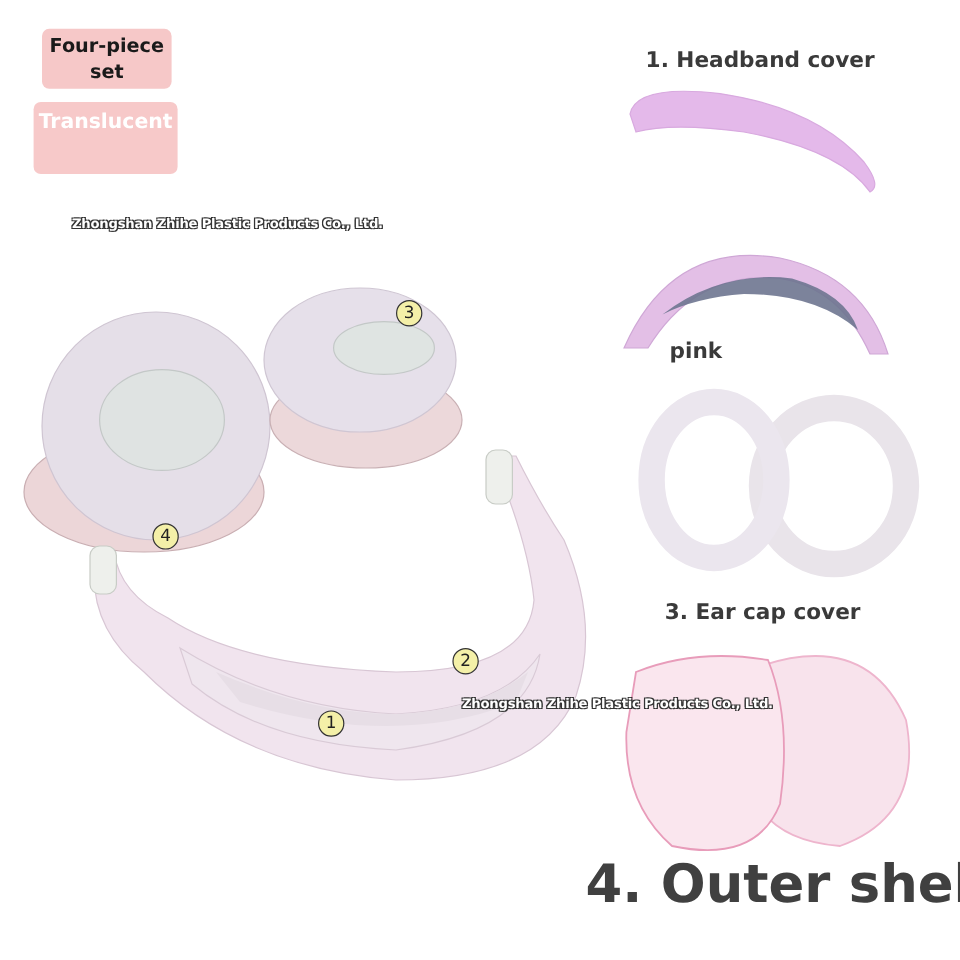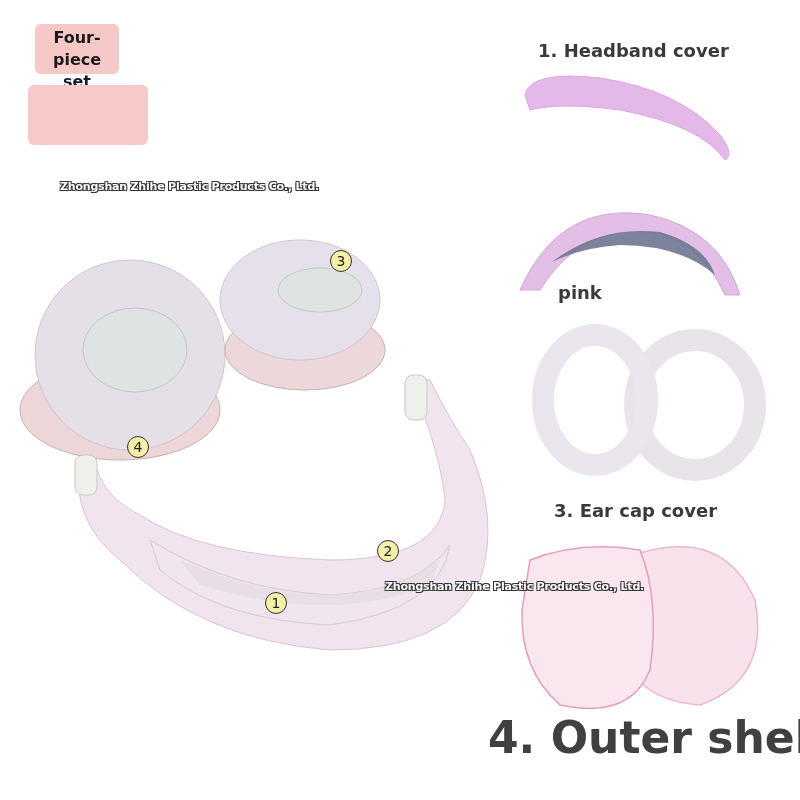--- a/index.html
+++ b/index.html
@@ -1,18 +1,18 @@
 <!DOCTYPE html>
 <html><head>
 <meta charset="utf-8">
 <style>
   html,body{margin:0;padding:0;background:#fff;}
   body{width:800px;height:800px;position:relative;overflow:hidden;font-family:"DejaVu Sans","Liberation Sans",sans-serif;}
   .badge{position:absolute;border-radius:6px;text-align:center;font-weight:bold;line-height:22px;}
-  .badge-set{left:35px;top:24px;width:84px;height:50px;background:#f6c8c8;color:#1a1a1a;font-size:16px;padding-top:3px;box-sizing:border-box;}
+  .badge-set{left:35px;top:24px;width:108px;height:50px;background:#f6c8c8;color:#1a1a1a;font-size:16px;padding-top:3px;box-sizing:border-box;}
   .badge-tr{left:28px;top:85px;width:120px;height:60px;background:#f7c9c9;color:#fff;font-size:17px;padding-top:6px;box-sizing:border-box;}
   .wm{position:absolute;font-family:"DejaVu Sans",sans-serif;font-weight:bold;font-size:11px;color:#fff;letter-spacing:-0.2px;
       text-shadow:-1px -1px 0 #333,1px -1px 0 #333,-1px 1px 0 #333,1px 1px 0 #333;white-space:nowrap;}
   .wm1{left:60px;top:180px;}
   .wm2{left:385px;top:580px;}
   .label{position:absolute;font-weight:bold;color:#3a3a3a;white-space:nowrap;text-align:left;}
   .l1{left:538px;top:40px;font-size:18px;}
   .l2{left:558px;top:283px;font-size:18px;line-height:20px;}
   .l3{left:554px;top:500px;font-size:18px;}
   .l4{left:488px;top:712px;font-size:44px;color:#404040;}
@@ -57,20 +57,21 @@
     <path d="M620 560 Q720 520 755 600 Q770 680 700 705 Q630 700 620 640 Z" fill="#f8e3ec" stroke="#eeb5cd" stroke-width="1.5"></path>
     <path d="M530 560 Q580 540 640 550 Q660 600 650 670 Q630 720 560 705 Q520 670 522 610 Z" fill="#fae6ee" stroke="#e89cba" stroke-width="1.5"></path>
   </g>
 </svg>
 
 <div class="badge badge-set">
   <div>Four-piece</div>
   <div>set</div>
 </div>
 <div class="badge badge-tr">
+  <div>Translucent</div>
 </div>
 
 <div class="wm wm1">Zhongshan Zhihe Plastic Products Co., Ltd.</div>
 <div class="wm wm2">Zhongshan Zhihe Plastic Products Co., Ltd.</div>
 
 <div class="label l1">1. Headband cover</div>
 <div class="label l2">
   <div>pink</div>
 </div>
 <div class="label l3">3. Ear cap cover</div>

